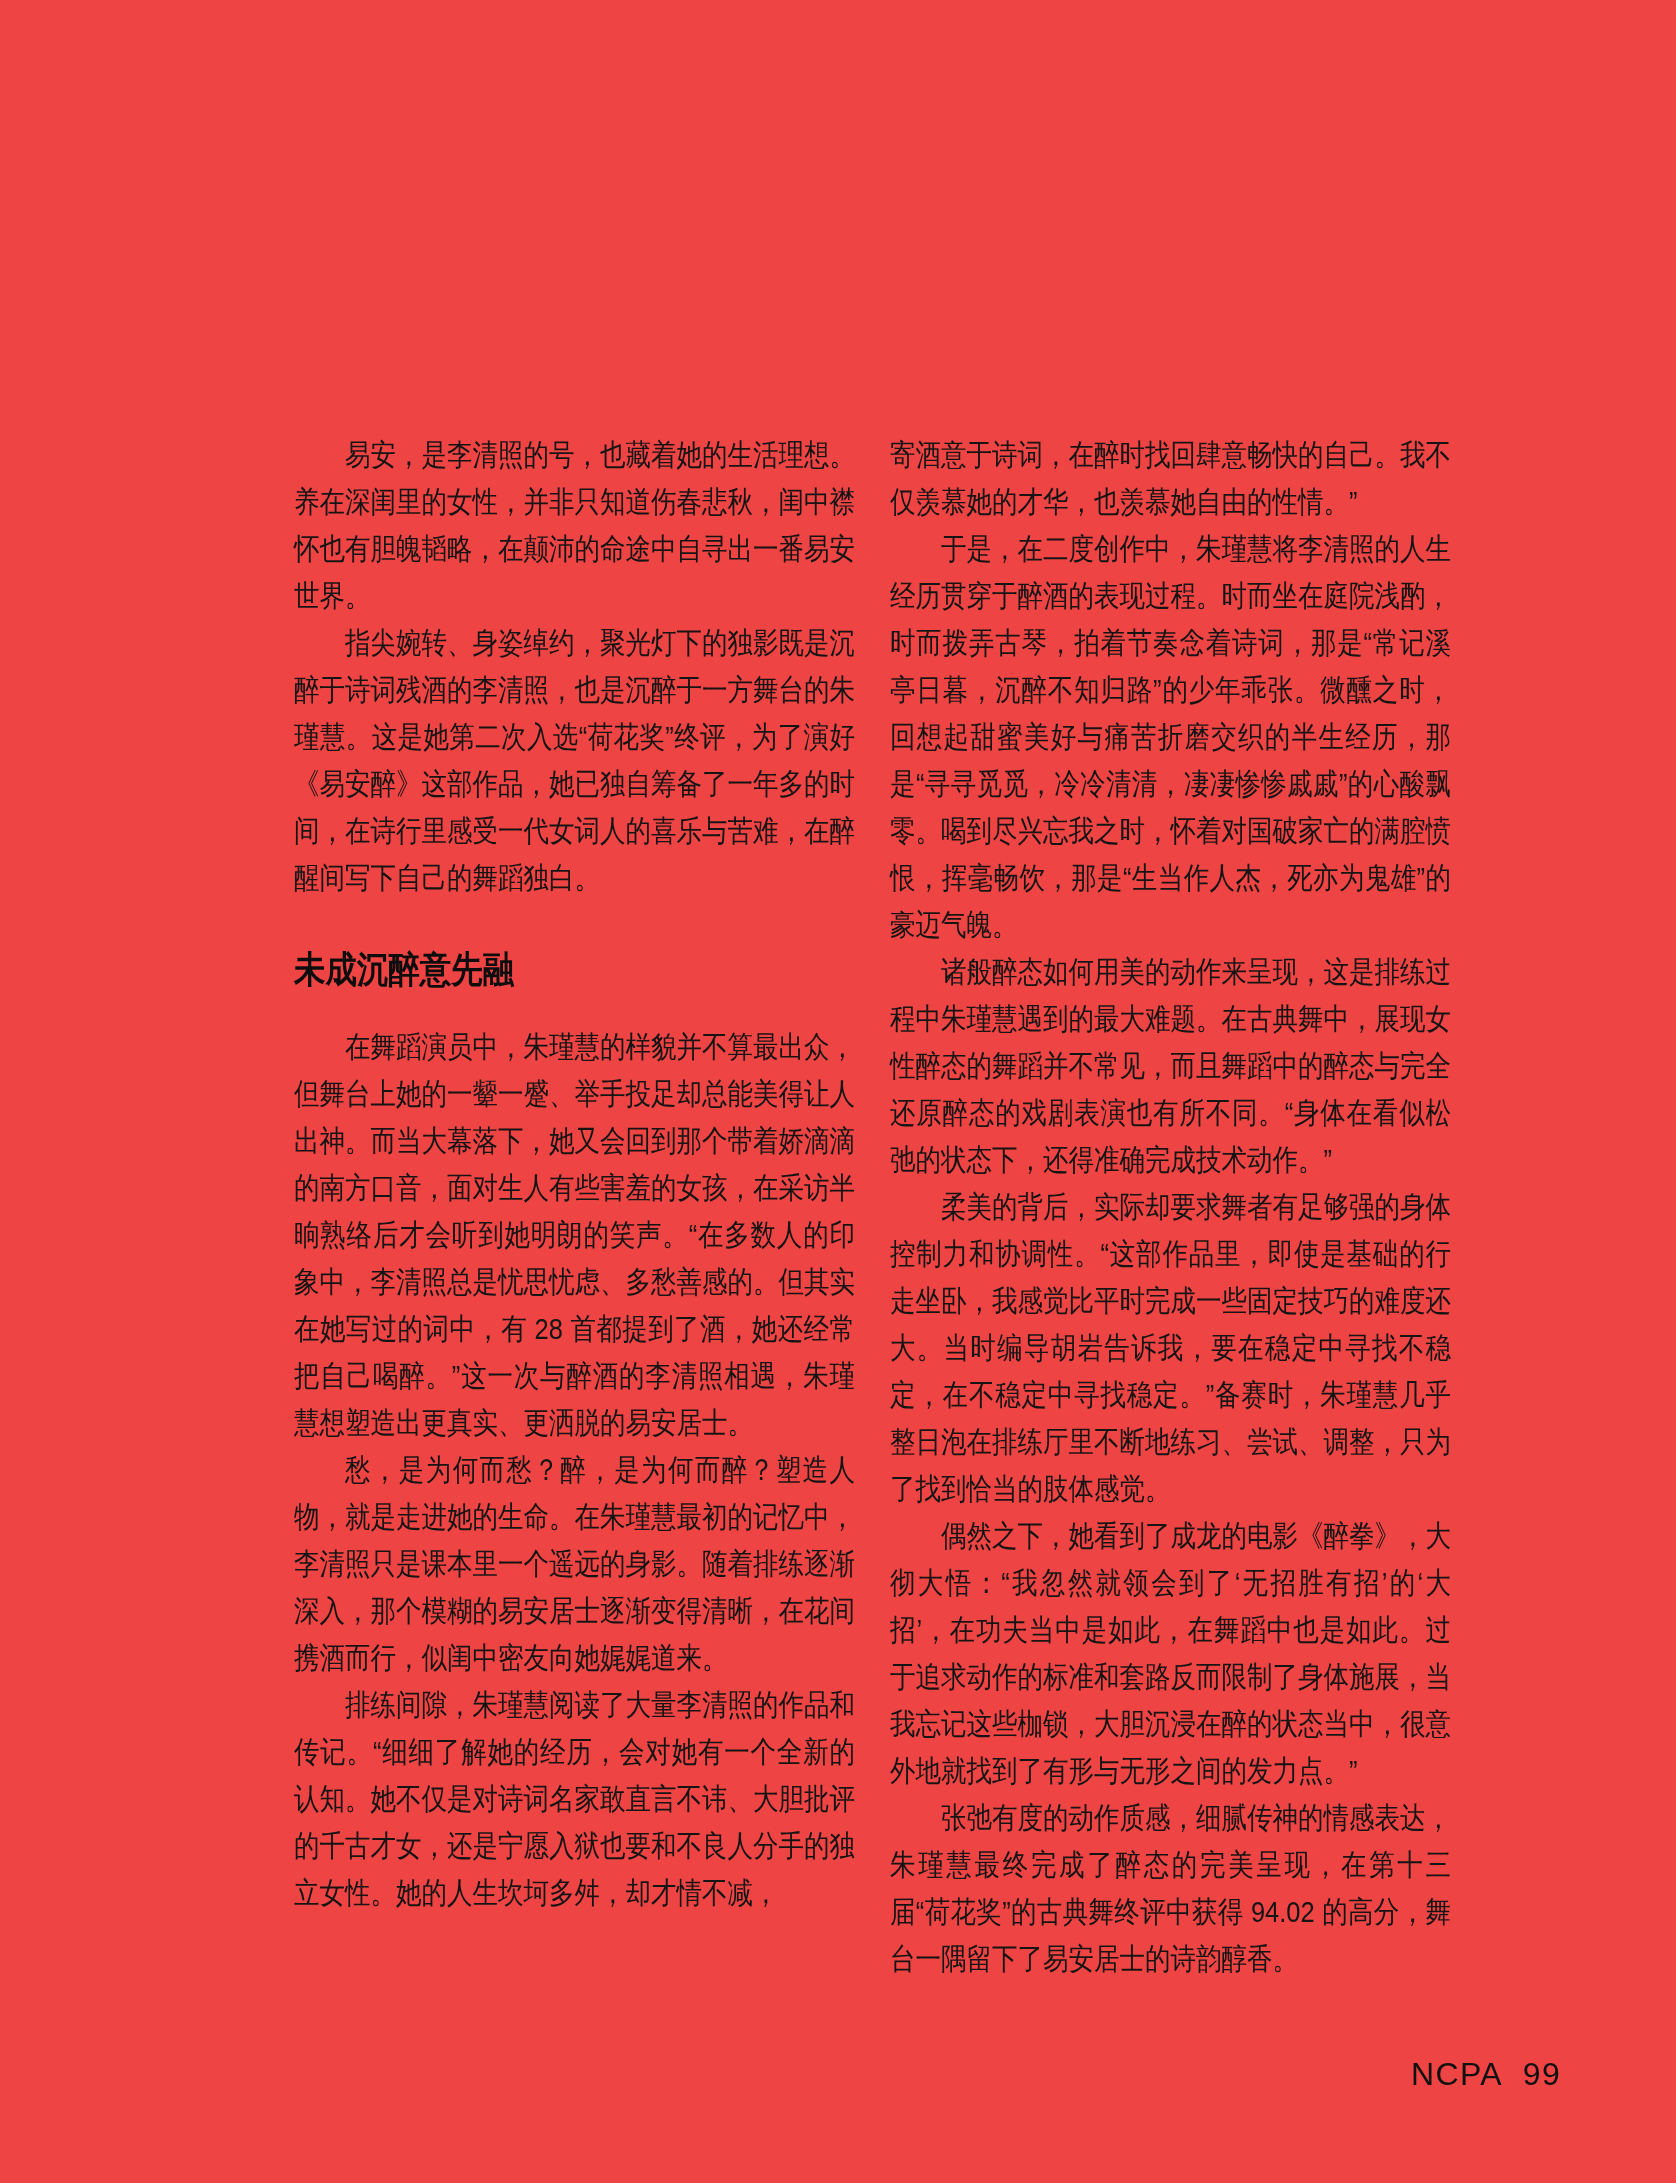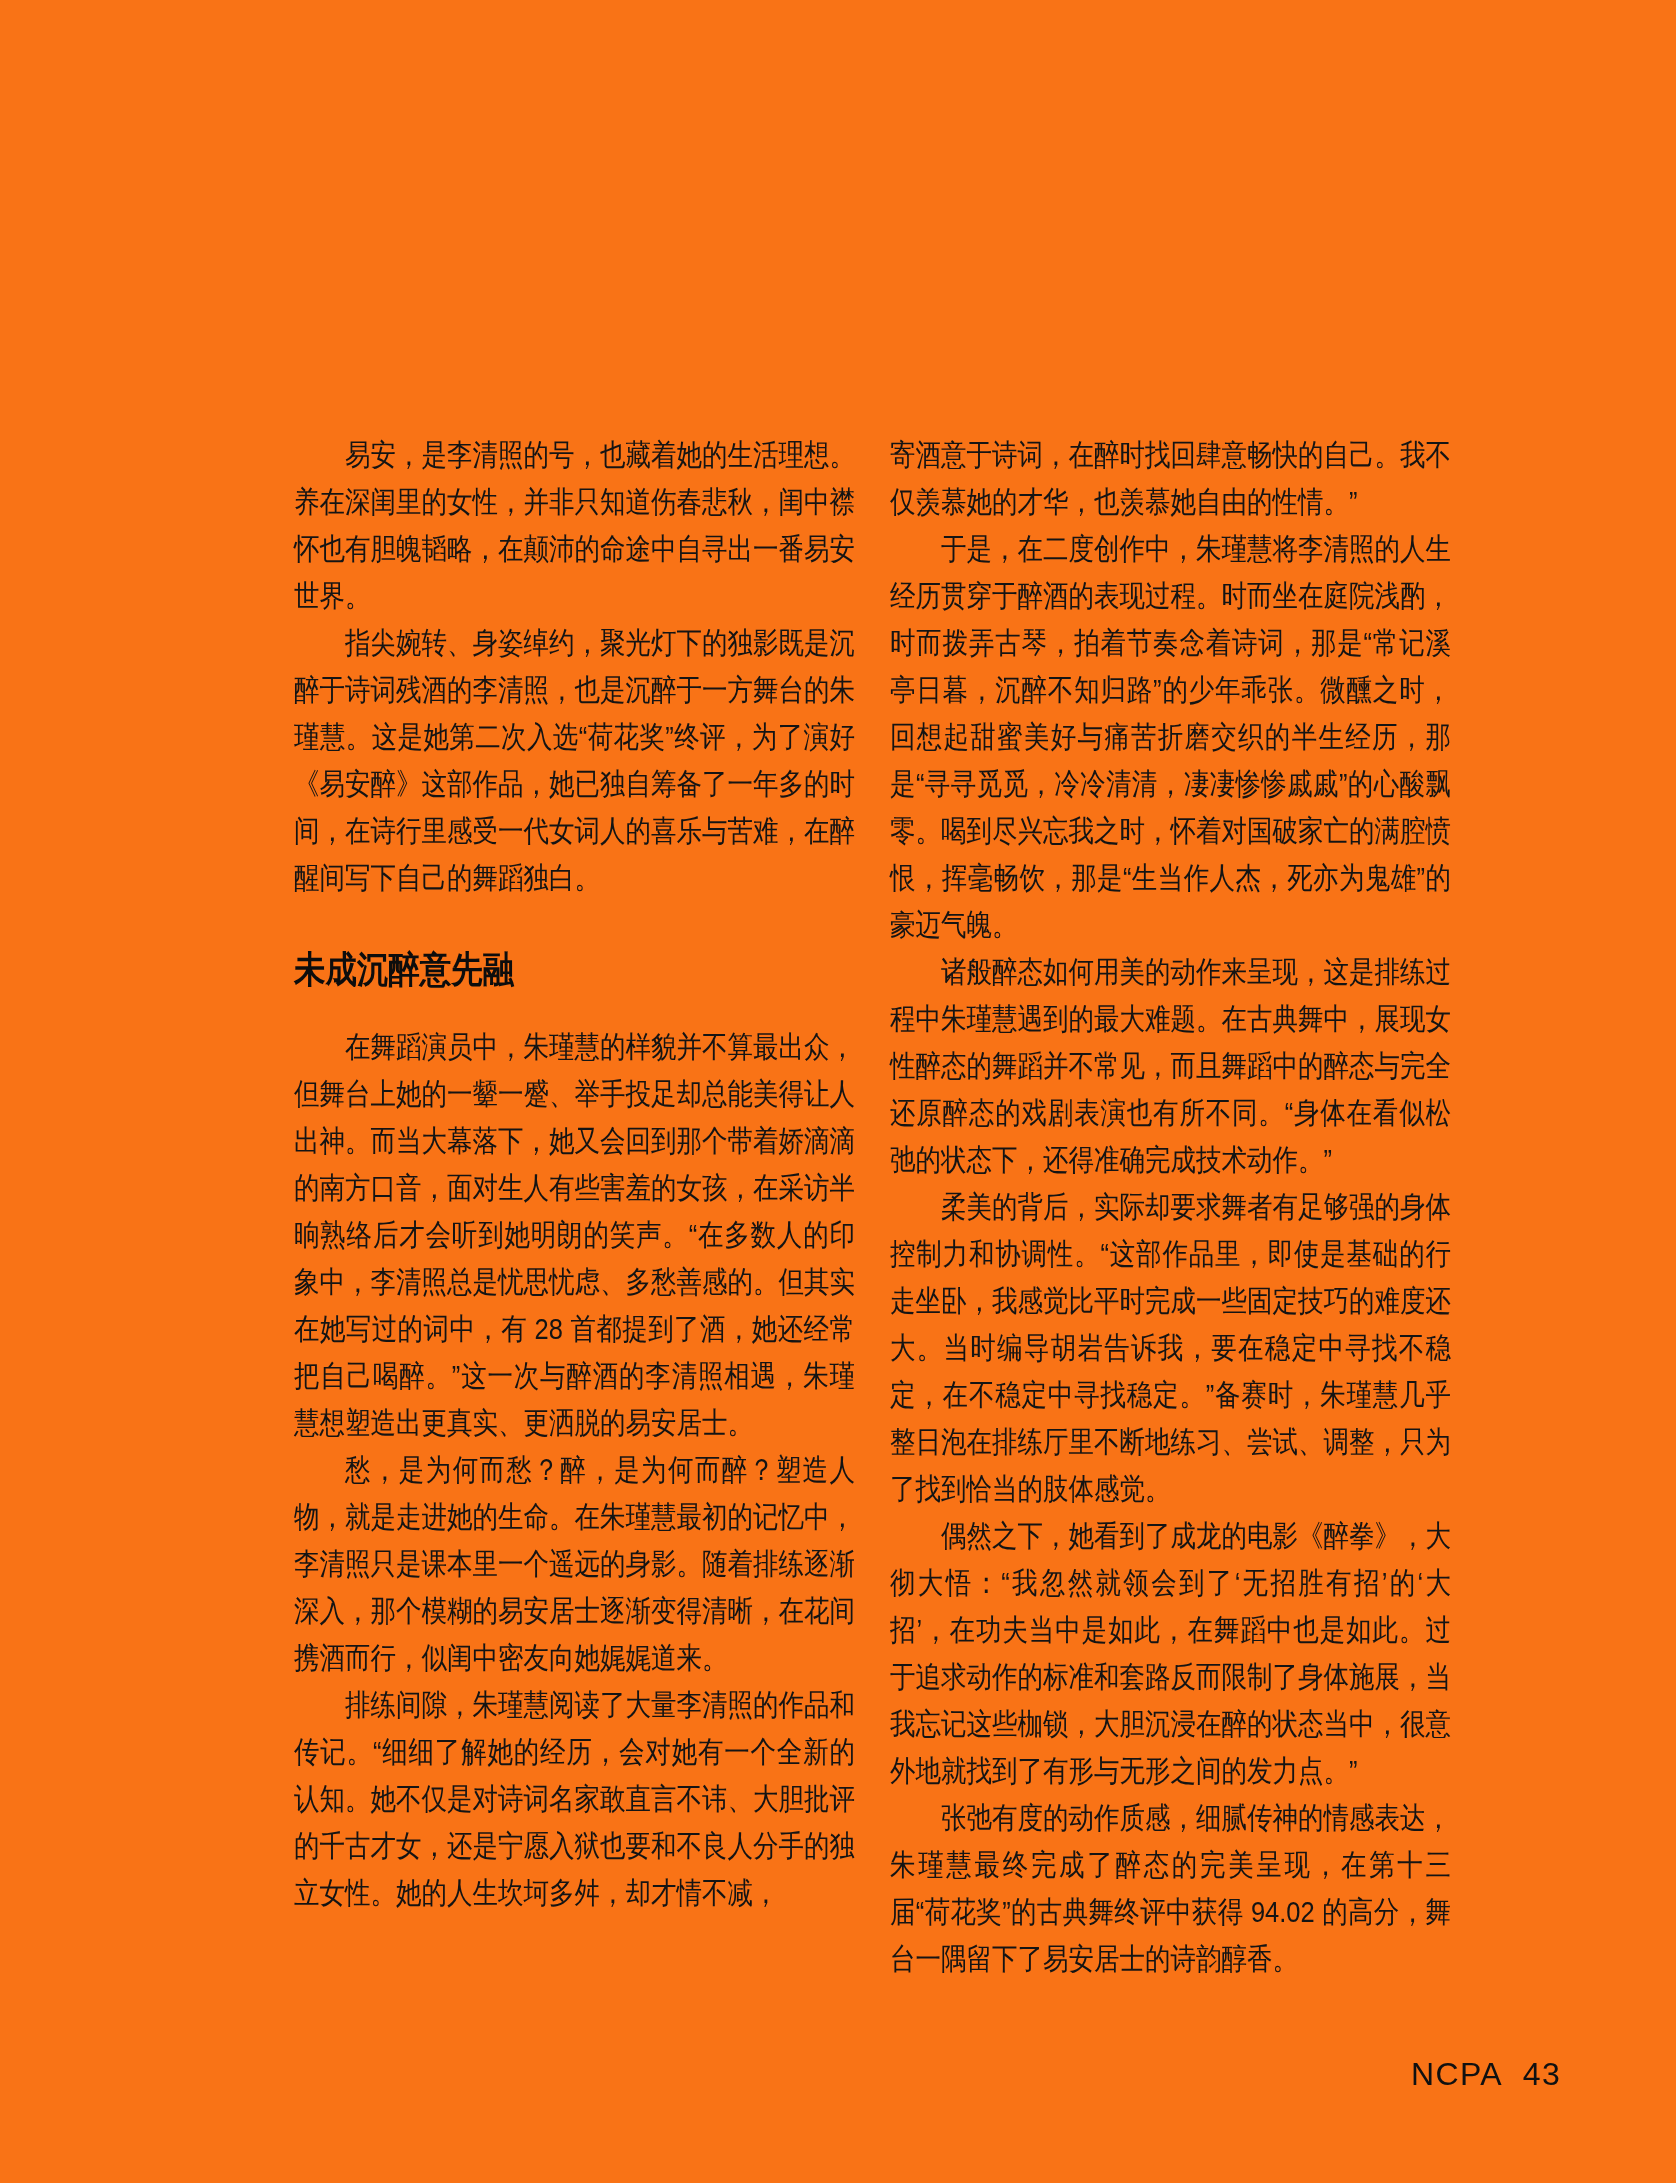--- a/index.html
+++ b/index.html
@@ -1,21 +1,21 @@
 <!DOCTYPE html>
 <html style="font-size:10.6px"><head>
 <meta charset="utf-8">
 <style>
   html, body { margin: 0; padding: 0; background: #ffffff; }
 
   .page {
     position: relative;
     width: 1676px;
     height: 2183px;
-    background: #f97316;
+    background: #ef4444;
     font-family: "Liberation Sans", sans-serif;
     color: #141414;
     overflow: hidden;
   }
 
   
   .col {
     position: absolute;
     top: 431px;
     width: 660px;
@@ -81,17 +81,17 @@
   <div class="col col-right">
     <p class="para continuation">寄酒意于诗词，在醉时找回肆意畅快的自己。我不仅羡慕她的才华，也羡慕她自由的性情。”</p>
     <p class="para">于是，在二度创作中，朱瑾慧将李清照的人生经历贯穿于醉酒的表现过程。时而坐在庭院浅酌，时而拨弄古琴，拍着节奏念着诗词，那是“常记溪亭日暮，沉醉不知归路”的少年乖张。微醺之时，回想起甜蜜美好与痛苦折磨交织的半生经历，那是“寻寻觅觅，冷冷清清，凄凄惨惨戚戚”的心酸飘零。喝到尽兴忘我之时，怀着对国破家亡的满腔愤恨，挥毫畅饮，那是“生当作人杰，死亦为鬼雄”的豪迈气魄。</p>
     <p class="para">诸般醉态如何用美的动作来呈现，这是排练过程中朱瑾慧遇到的最大难题。在古典舞中，展现女性醉态的舞蹈并不常见，而且舞蹈中的醉态与完全还原醉态的戏剧表演也有所不同。“身体在看似松弛的状态下，还得准确完成技术动作。”</p>
     <p class="para">柔美的背后，实际却要求舞者有足够强的身体控制力和协调性。“这部作品里，即使是基础的行走坐卧，我感觉比平时完成一些固定技巧的难度还大。当时编导胡岩告诉我，要在稳定中寻找不稳定，在不稳定中寻找稳定。”备赛时，朱瑾慧几乎整日泡在排练厅里不断地练习、尝试、调整，只为了找到恰当的肢体感觉。</p>
     <p class="para">偶然之下，她看到了成龙的电影《醉拳》，大彻大悟：“我忽然就领会到了‘无招胜有招’的‘大招’，在功夫当中是如此，在舞蹈中也是如此。过于追求动作的标准和套路反而限制了身体施展，当我忘记这些枷锁，大胆沉浸在醉的状态当中，很意外地就找到了有形与无形之间的发力点。”</p>
     <p class="para">张弛有度的动作质感，细腻传神的情感表达，朱瑾慧最终完成了醉态的完美呈现，在第十三届“荷花奖”的古典舞终评中获得 94.02 的高分，舞台一隅留下了易安居士的诗韵醇香。</p>
   </div>
 
   <div class="page-footer">
-    <span>NCPA</span><span class="pagenum">43</span>
+    <span>NCPA</span><span class="pagenum">99</span>
   </div>
 
 </div>
 
 
 </body></html>

